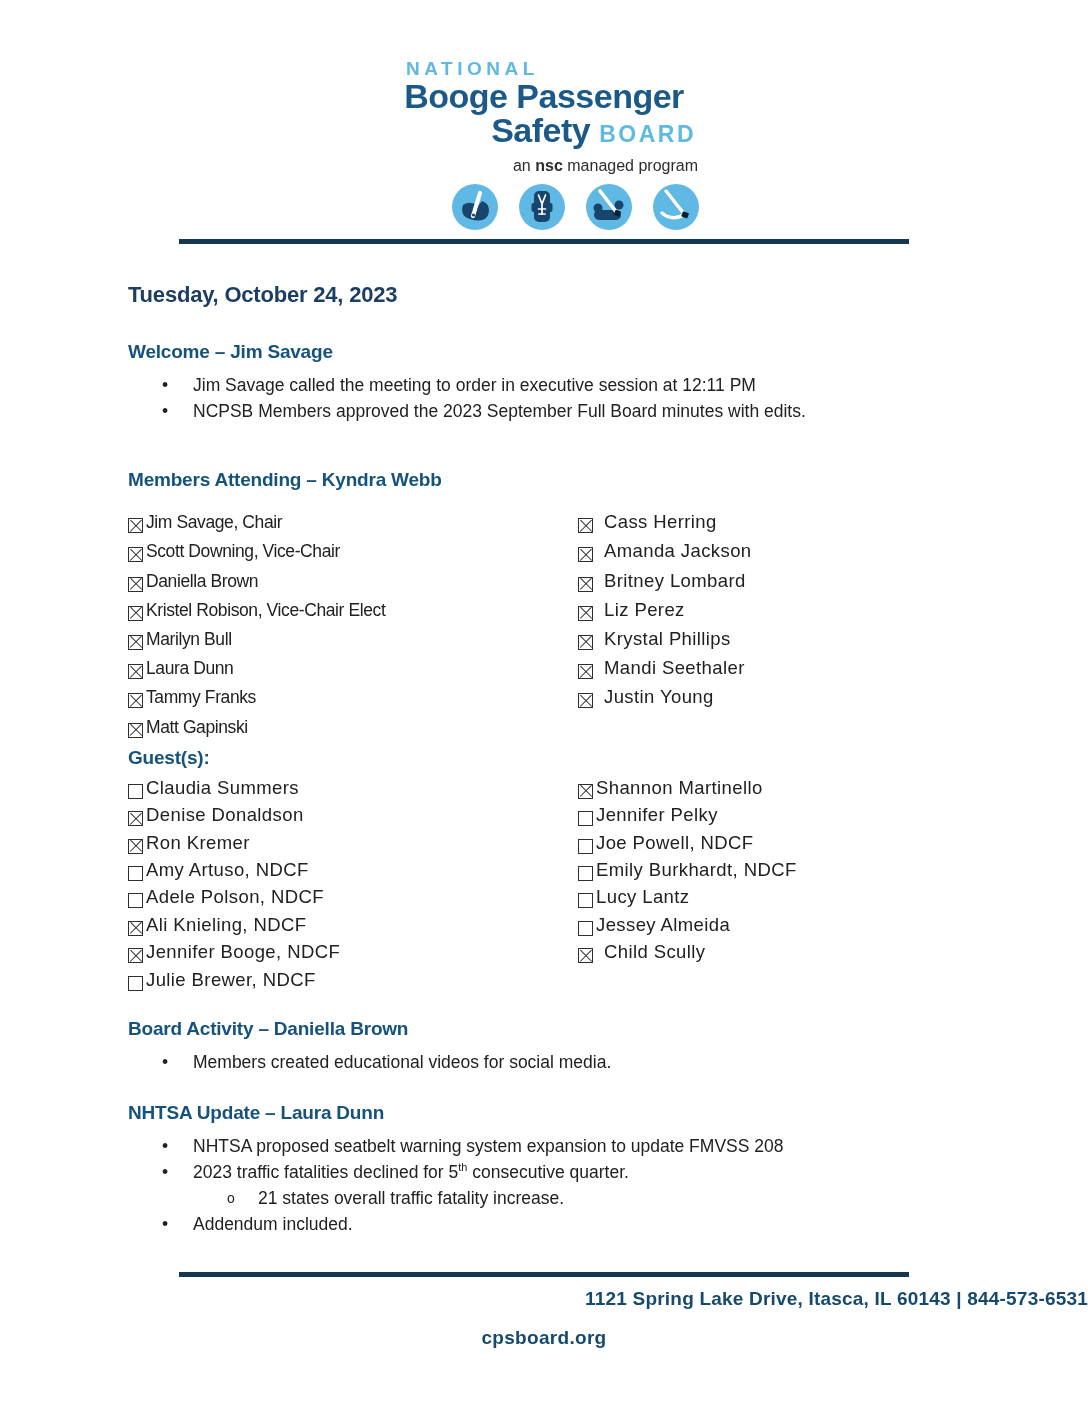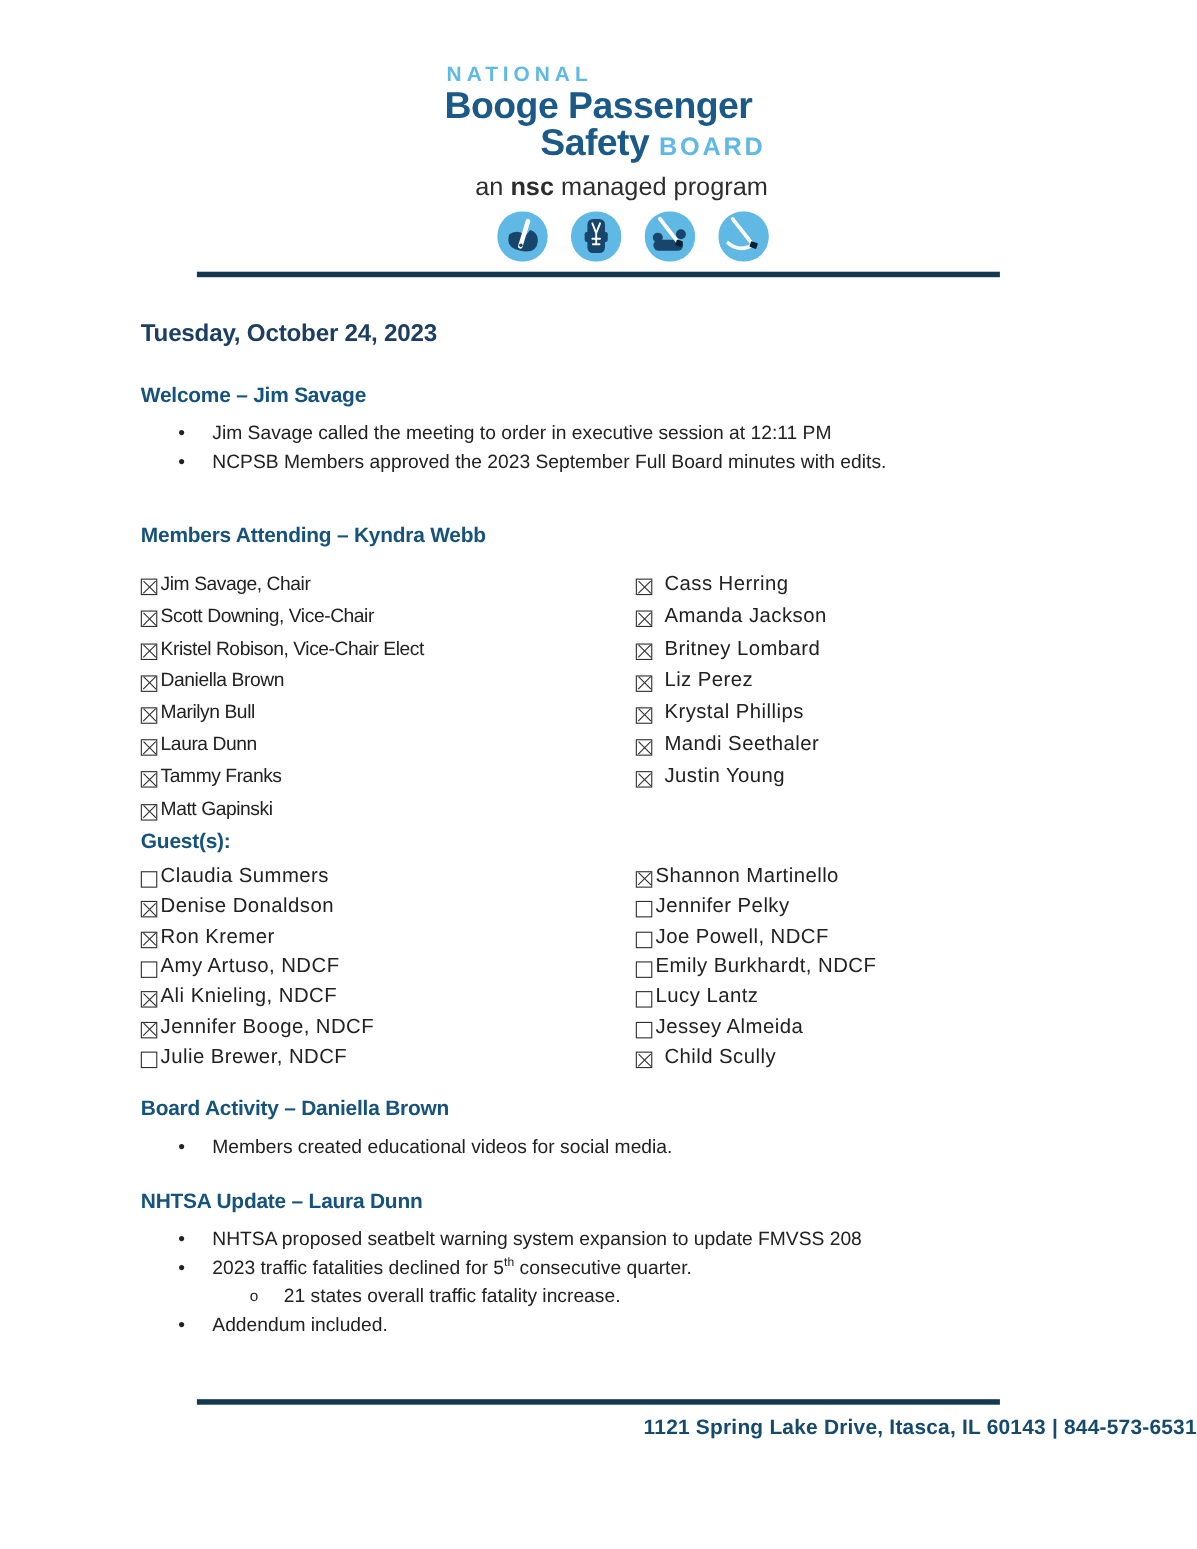--- a/index.html
+++ b/index.html
@@ -5,21 +5,21 @@
   html,body{margin:0;padding:0;background:#ffffff;}
   body{font-family:"Liberation Sans","DejaVu Sans",sans-serif;color:#212121;}
   .page{position:relative;width:1088px;height:1408px;margin:0 auto;background:#ffffff;overflow:hidden;}
 
   
   .logo-box{width:312px;margin:0 auto;padding-top:58px;}
   .logo-national{font-size:19px;font-weight:bold;letter-spacing:4.5px;color:var(--lblue);padding-left:18px;}
   .logo-line1{font-size:34px;font-weight:bold;letter-spacing:-0.5px;color:var(--dblue);line-height:33px;text-align:center;}
   .logo-line2{font-size:34px;font-weight:bold;letter-spacing:-0.5px;color:var(--dblue);line-height:34px;text-align:right;padding-right:4px;}
   .logo-board{font-size:23px;letter-spacing:2.5px;color:var(--lblue);font-weight:bold;}
-  .logo-tagline{font-size:23px;color:#2d2d2d;text-align:right;padding-right:2px;margin-top:6px;font-weight:normal;}
+  .logo-tagline{font-size:16px;color:#2d2d2d;text-align:right;padding-right:2px;margin-top:6px;font-weight:normal;}
   .logo-tagline b{font-weight:bold;}
   .icons-row{display:flex;justify-content:flex-end;gap:21px;margin-top:9px;padding-right:1px;}
   .icons-row svg{display:block;}
 
   .rule{width:730px;height:5px;background:var(--rule);margin:0 auto;}
   .top-rule{margin-top:9px;}
 
   
   main{padding:0 128px;}
   h1{font-size:22px;font-weight:bold;color:var(--navy);margin:38px 0 0 0;letter-spacing:-0.2px;}
@@ -136,25 +136,25 @@
           <div class="row m-row">
             <span class="cb checked"></span>
             <span class="nm condensed">Jim Savage, Chair</span>
           </div>
           <div class="row m-row">
             <span class="cb checked"></span>
             <span class="nm condensed">Scott Downing, Vice-Chair</span>
           </div>
           <div class="row m-row">
             <span class="cb checked"></span>
+            <span class="nm condensed">Daniella Brown</span>
+          </div>
+          <div class="row m-row">
+            <span class="cb checked"></span>
             <span class="nm condensed">Kristel Robison, Vice-Chair Elect</span>
-          </div>
-          <div class="row m-row">
-            <span class="cb checked"></span>
-            <span class="nm condensed">Daniella Brown</span>
           </div>
           <div class="row m-row">
             <span class="cb checked"></span>
             <span class="nm condensed">Marilyn Bull</span>
           </div>
           <div class="row m-row">
             <span class="cb checked"></span>
             <span class="nm condensed">Laura Dunn</span>
           </div>
           <div class="row m-row">
@@ -209,20 +209,24 @@
             <span class="cb checked"></span>
             <span class="nm wide">Denise Donaldson</span>
           </div>
           <div class="row g-row">
             <span class="cb checked"></span>
             <span class="nm wide">Ron Kremer</span>
           </div>
           <div class="row g-row">
             <span class="cb"></span>
             <span class="nm wide">Amy Artuso, NDCF</span>
+          </div>
+          <div class="row g-row">
+            <span class="cb"></span>
+            <span class="nm wide">Adele Polson, NDCF</span>
           </div>
           <div class="row g-row">
             <span class="cb checked"></span>
             <span class="nm wide">Ali Knieling, NDCF</span>
           </div>
           <div class="row g-row">
             <span class="cb checked"></span>
             <span class="nm wide">Jennifer Booge, NDCF</span>
           </div>
           <div class="row g-row">
@@ -271,14 +275,15 @@
     <ul class="blist" id="nhtsa-list">
         <li class="main"><span>NHTSA proposed seatbelt warning system expansion to update FMVSS 208</span></li>
         <li class="main"><span>2023 traffic fatalities declined for 5</span><sup>th</sup><span> consecutive quarter.</span></li>
         <li class="sub">21 states overall traffic fatality increase.</li>
         <li class="main"><span>Addendum included.</span></li>
       </ul>
   </main>
 
   <div class="rule footer-rule"></div>
   <div class="footer-address">1121 Spring Lake Drive, Itasca, IL 60143 | 844-573-6531</div>
+  <div class="footer-website">cpsboard.org</div>
 
 </div>
 
 </body></html>

